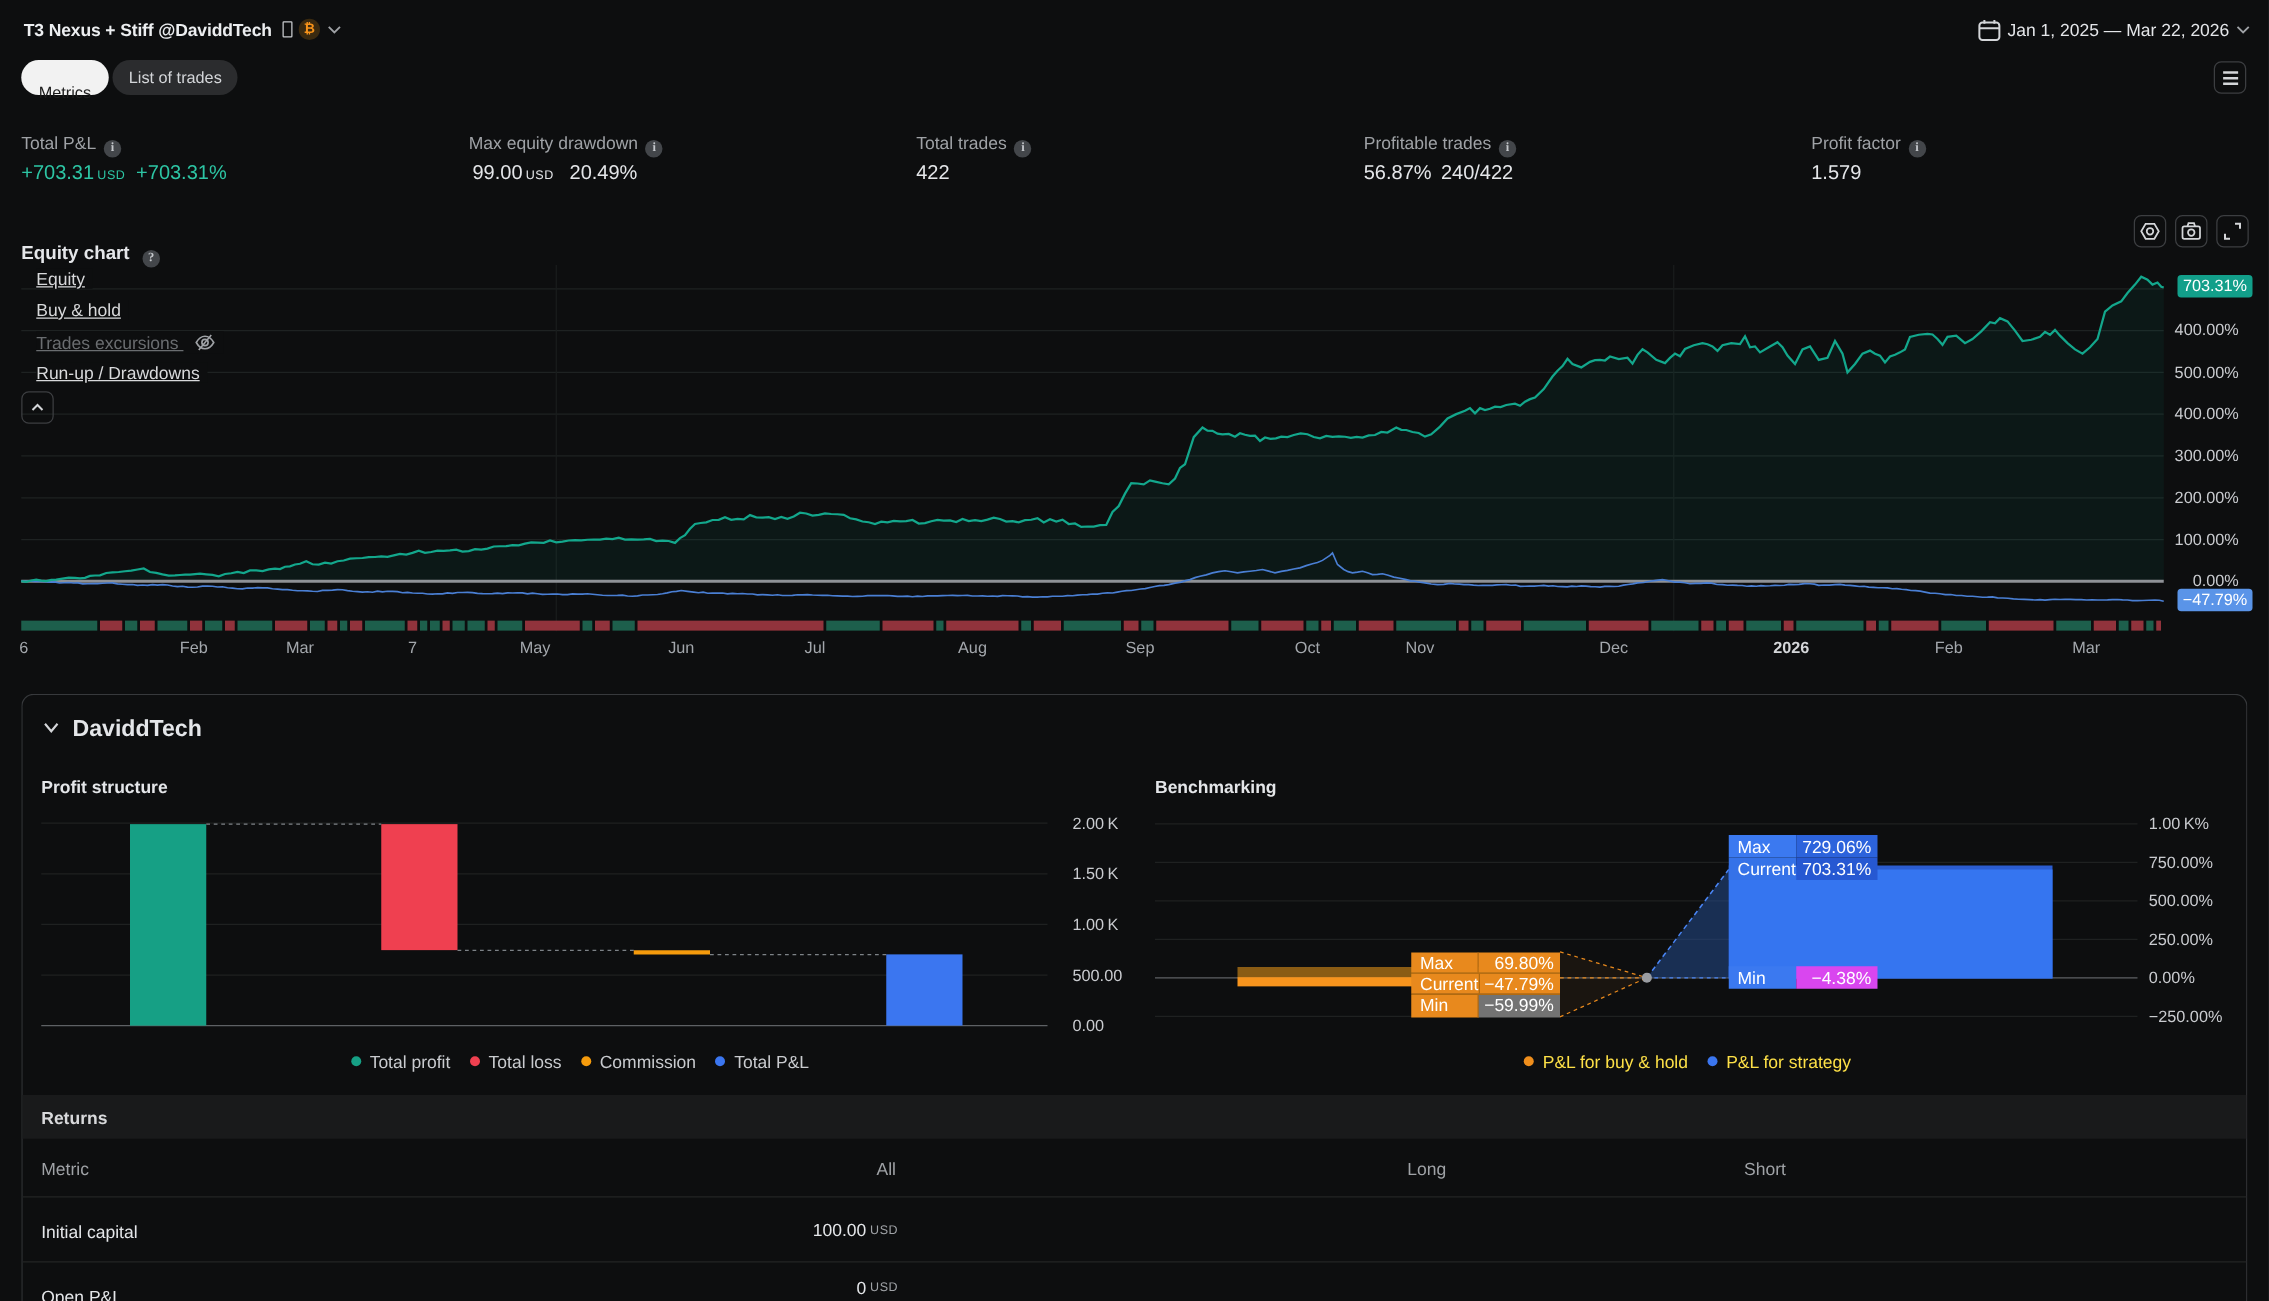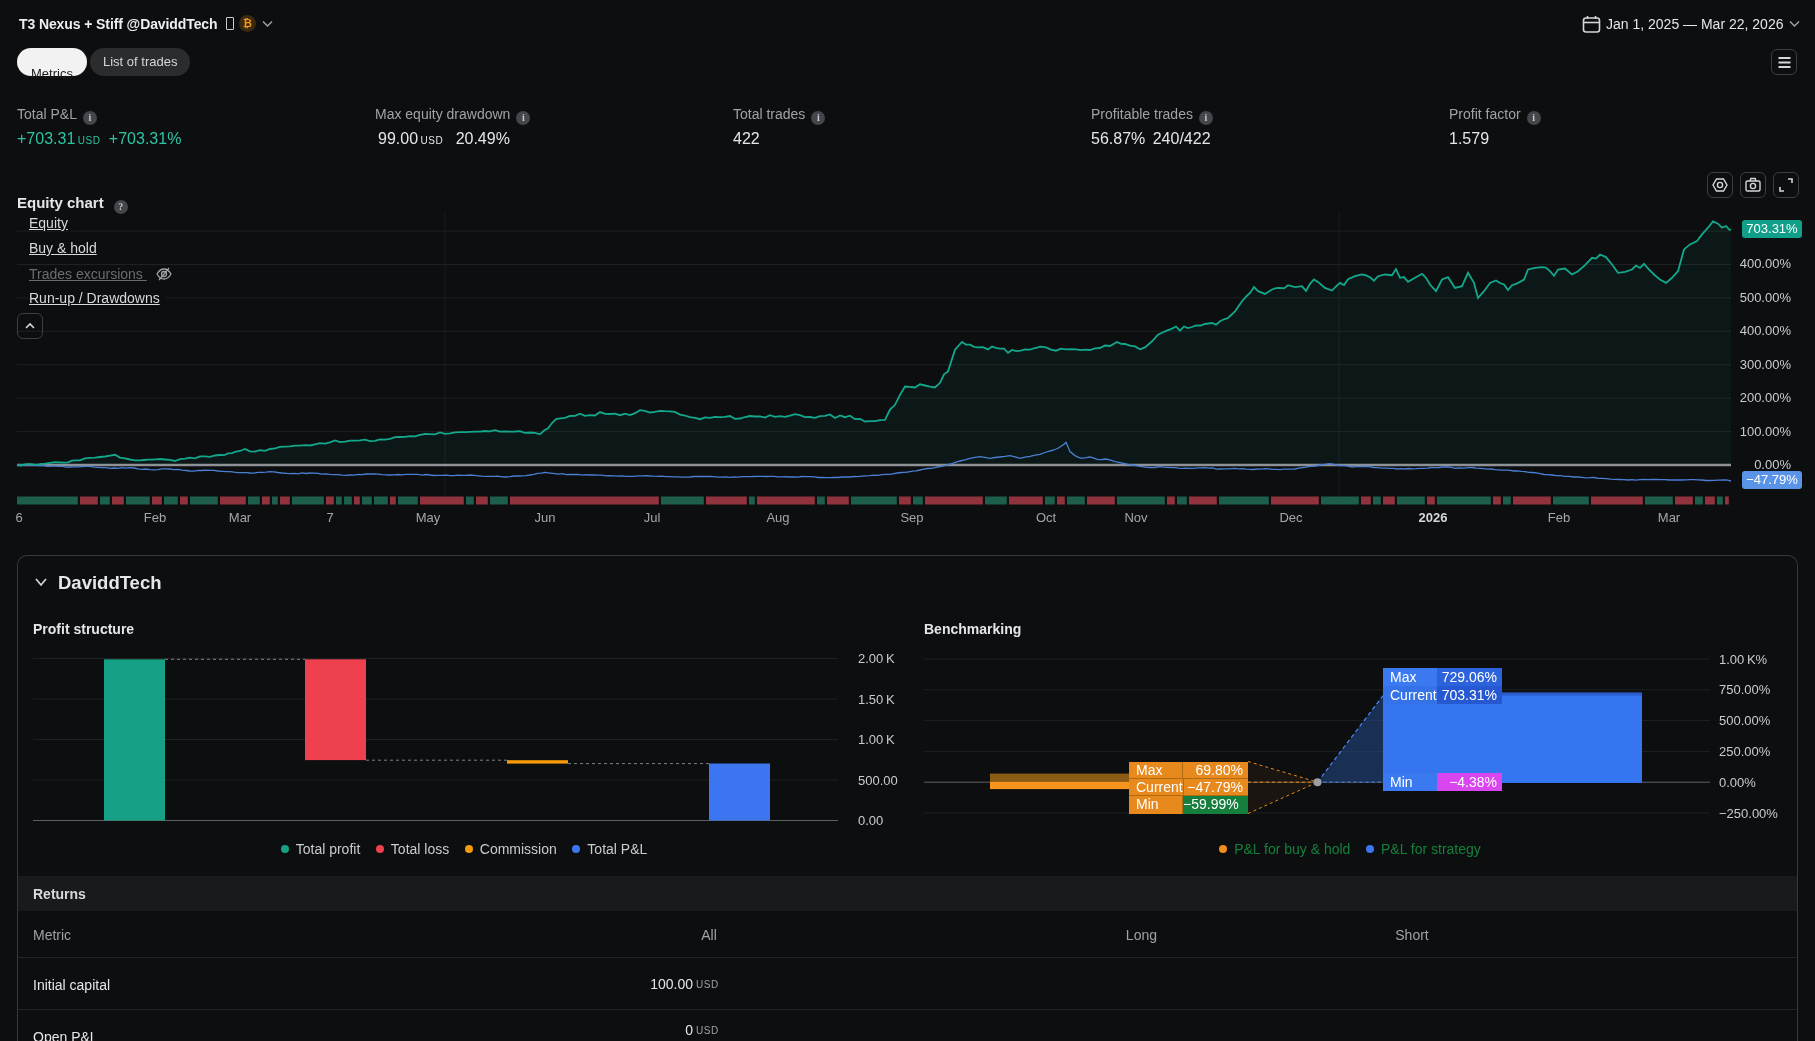--- a/index.html
+++ b/index.html
@@ -254,21 +254,21 @@
  <div style="display:flex;height:17.4px;line-height:17.4px;border-bottom:1px solid #b06a10">
       <div style="flex:0 0 54px;background:#e8891d;padding-left:7px;border-right:1px solid #b06a10">Max</div>
       <div style="flex:1;background:#e8891d;text-align:right;padding-right:5px">69.80%</div>
     </div>
  <div style="display:flex;height:17.4px;line-height:17.4px;border-bottom:1px solid #b06a10">
       <div style="flex:0 0 54px;background:#e8891d;padding-left:7px;border-right:1px solid #b06a10">Current</div>
       <div style="flex:1;background:#e8891d;text-align:right;padding-right:5px">−47.79%</div>
     </div>
  <div style="display:flex;height:17.4px;line-height:17.4px">
       <div style="flex:0 0 54px;background:#e8891d;padding-left:7px;border-right:1px solid #b06a10">Min</div>
-      <div style="flex:1;background:#15803d;padding-right:5px">−59.99%</div>
+      <div style="flex:1;background:#737373;text-align:right;padding-right:5px">−59.99%</div>
     </div>
 </div>
 <div class="abs" style="left:1383px;top:668px;width:119px;font-size:14px;color:#fff">
  <div style="display:flex;height:18px;line-height:18px">
       <div style="flex:0 0 54px;background:#3b79f0;padding-left:7px">Max</div>
       <div style="flex:1;background:#2c63dc;text-align:right;padding-right:5px">729.06%</div>
     </div>
  <div style="display:flex;height:18px;line-height:18px">
       <div style="flex:0 0 54px;background:#3572e8;padding-left:7px">Current</div>
       <div style="flex:1;background:#2658d2;text-align:right;padding-right:5px">703.31%</div>
@@ -280,21 +280,21 @@
       <div style="flex:1;background:#d946ef;text-align:right;padding-right:5px">−4.38%</div>
     </div>
 </div>
 
 <div class="abs" style="left:24px;top:841px;width:880px;text-align:center;font-size:14px;color:#c9cbcf">
 <span class="legend-dot" style="background:#16a085"></span>Total profit&nbsp;&nbsp;&nbsp;
 <span class="legend-dot" style="background:#ef4050"></span>Total loss&nbsp;&nbsp;&nbsp;
 <span class="legend-dot" style="background:#f59b0c"></span>Commission&nbsp;&nbsp;&nbsp;
 <span class="legend-dot" style="background:#3b76f0"></span>Total P&amp;L
 </div>
-<div class="abs" style="left:910px;top:841px;width:880px;text-align:center;font-size:14px;color:#15803d">
+<div class="abs" style="left:910px;top:841px;width:880px;text-align:center;font-size:14px;color:#fde047">
 <span class="legend-dot" style="background:#ef8e1c"></span>P&amp;L for buy &amp; hold&nbsp;&nbsp;&nbsp;
 <span class="legend-dot" style="background:#3b76f0"></span>P&amp;L for strategy
 </div>
 
 <div class="abs" style="left:18px;top:876px;width:1779px;height:35px;background:#191a1b"></div>
 <div class="abs" style="left:33px;top:886px;font-size:14px;font-weight:bold;color:#d8d9db">Returns</div>
 <div class="abs" style="left:33px;top:927px;font-size:14px;color:#9fa2a6">Metric</div>
 <div class="abs" style="left:609px;top:927px;width:200px;text-align:center;font-size:14px;color:#9fa2a6">All</div>
 <div class="abs" style="left:957px;top:927px;width:200px;text-align:right;font-size:14px;color:#9fa2a6">Long</div>
 <div class="abs" style="left:1312px;top:927px;width:200px;text-align:center;font-size:14px;color:#9fa2a6">Short</div>

